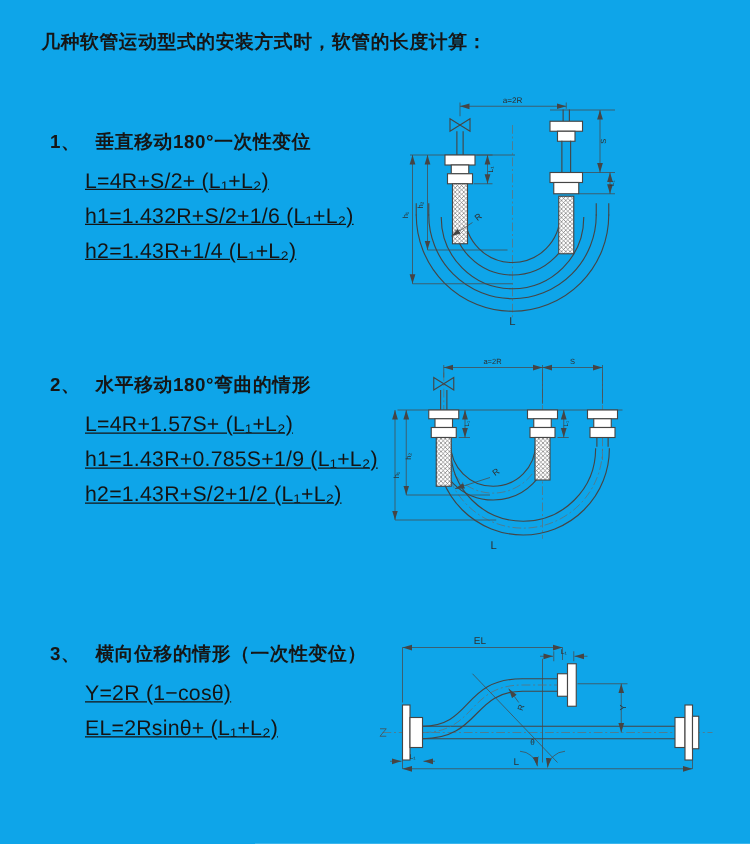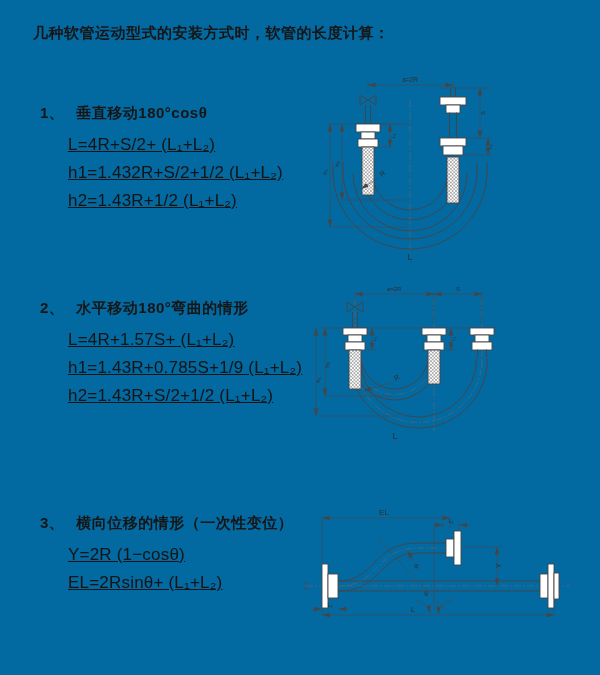--- a/index.html
+++ b/index.html
@@ -1,20 +1,20 @@
 <!DOCTYPE html>
 <html><head>
 <meta charset="utf-8">
 <style>
   html,body{margin:0;padding:0;}
   body{
     width:600px;height:675px;background:#ffffff;overflow:hidden;position:relative;
     font-family:"Liberation Sans",sans-serif;
   }
-  .page{position:absolute;inset:0;background:#0369a1;}
+  .page{position:absolute;inset:0;background:#0ea5e9;}
   .title{
     position:absolute;left:33px;top:24px;font-size:15px;font-weight:bold;
     color:#161616;letter-spacing:.5px;white-space:pre;
   }
   .section{position:absolute;left:40px;color:#161616;}
   .sec-head{display:flex;font-size:15px;font-weight:bold;letter-spacing:.5px;}
   .sec-num{margin-right:12px;}
   .formulas{margin-top:8px;margin-left:28px;font-size:17px;color:#141414;text-decoration:underline;}
   .formula{height:28px;line-height:28px;white-space:pre;letter-spacing:.2px;}
   svg.fig{position:absolute;overflow:visible;}
@@ -41,26 +41,26 @@
         <path d="M0,3.4 L3.4,0 M0,0 L3.4,3.4" stroke="#5a5a5a" stroke-width="0.45"></path>
       </pattern>
     </defs>
   </svg>
 
   <div class="title">几种软管运动型式的安装方式时，软管的长度计算：</div>
 
   <div class="section" style="top:104px;">
     <div class="sec-head">
       <span class="sec-num">1、</span>
-      <span>垂直移动180°cosθ</span>
+      <span>垂直移动180°一次性变位</span>
     </div>
     <div class="formulas">
       <div class="formula">L=4R+S/2+ (L₁+L₂)</div>
-      <div class="formula">h1=1.432R+S/2+1/2 (L₁+L₂)</div>
-      <div class="formula">h2=1.43R+1/2 (L₁+L₂)</div>
+      <div class="formula">h1=1.432R+S/2+1/6 (L₁+L₂)</div>
+      <div class="formula">h2=1.43R+1/4 (L₁+L₂)</div>
     </div>
   </div>
 
   <div class="section" style="top:299px;">
     <div class="sec-head">
       <span class="sec-num">2、</span>
       <span>水平移动180°弯曲的情形</span>
     </div>
     <div class="formulas">
       <div class="formula">L=4R+1.57S+ (L₁+L₂)</div>

